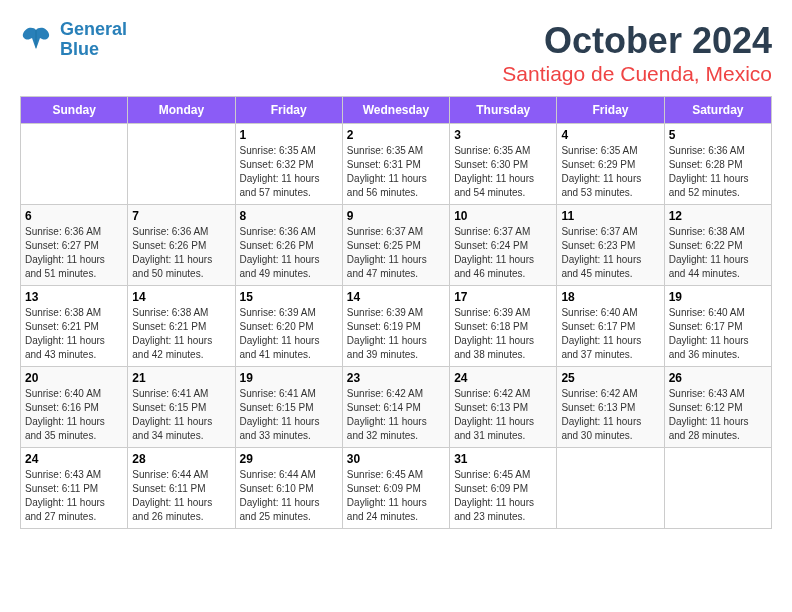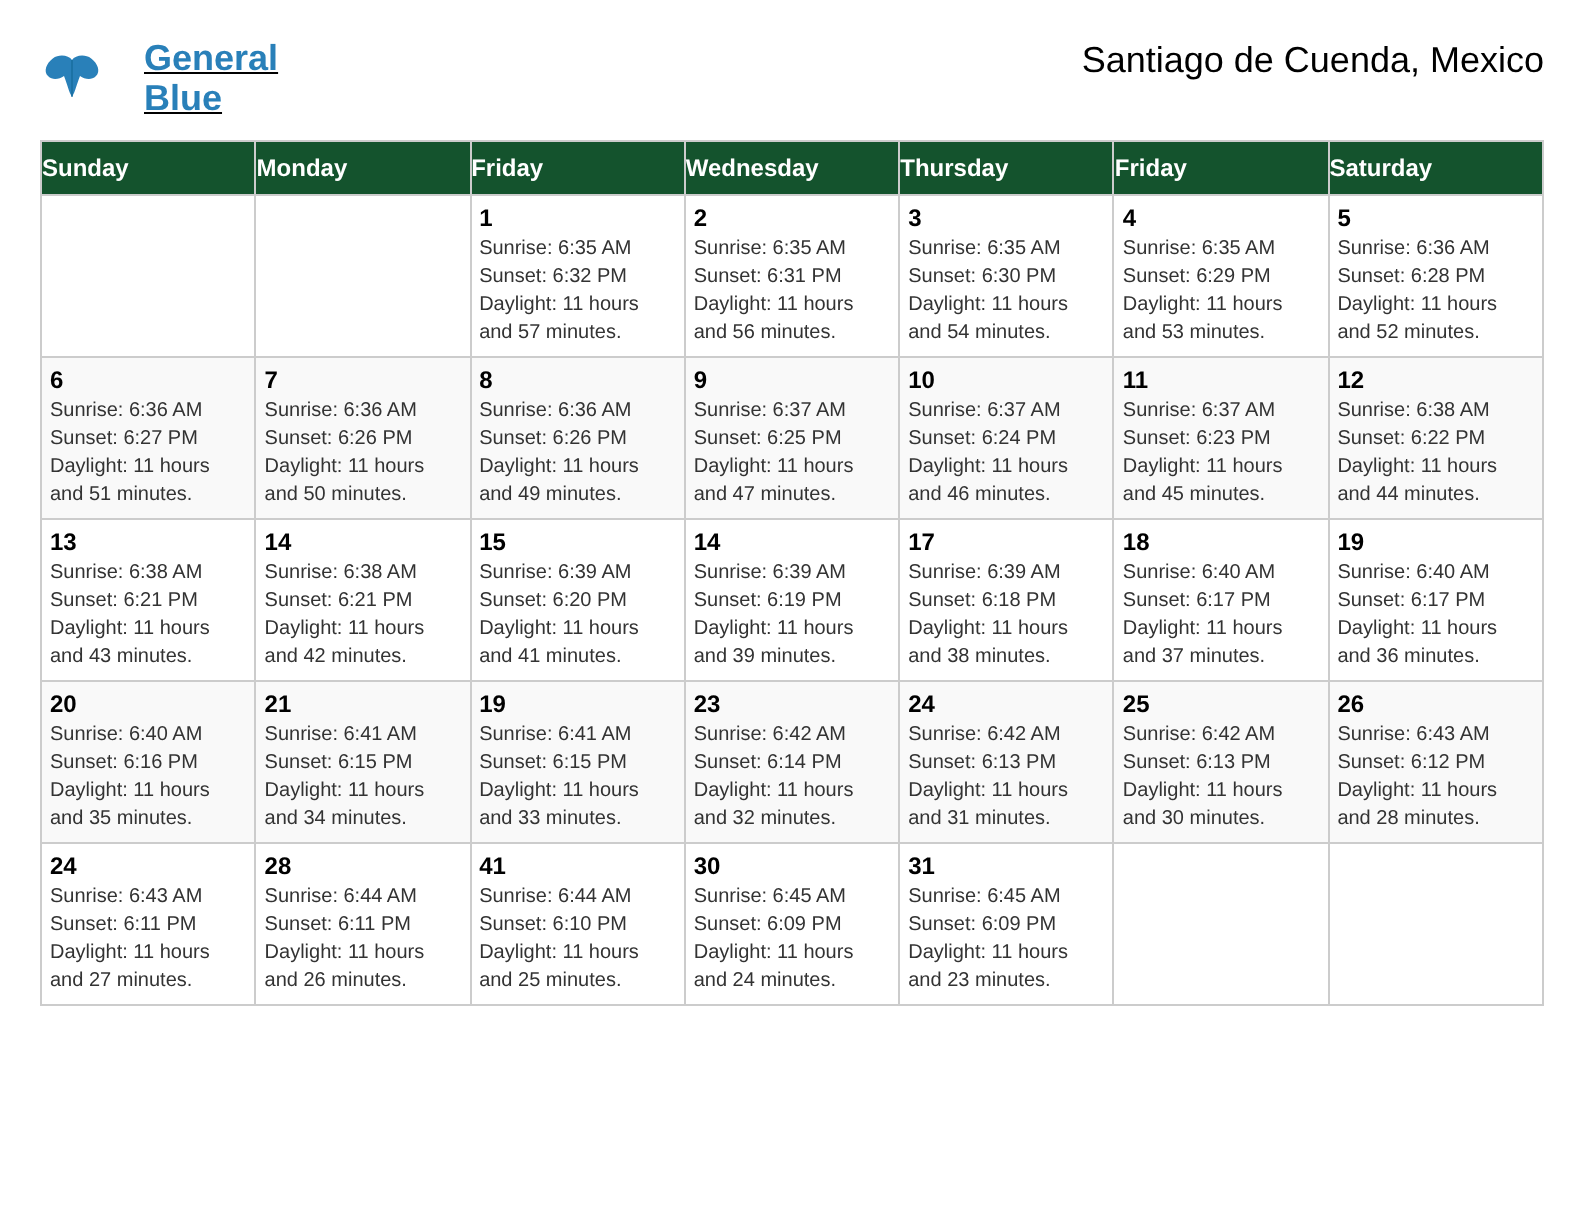--- a/index.html
+++ b/index.html
@@ -12,22 +12,21 @@
     }
     .header {
       display: flex;
       justify-content: space-between;
       align-items: flex-start;
       margin-bottom: 10px;
     }
     .logo {
       display: flex;
       align-items: center;
-      gap: 20px;
-      text-decoration: underline;
+      gap: 8px;
     }
     .logo-text {
       font-size: 18px;
       font-weight: bold;
       color: #2c3e50;
       line-height: 1.1;
     }
     .logo-text span {
       color: #2980b9;
     }
@@ -37,33 +36,33 @@
     }
     .title-block {
       text-align: right;
     }
     .month-title {
       font-size: 36px;
       font-weight: bold;
       color: #2c3e50;
     }
     .location {
-      font-size: 18px;
-      color: #000000;
+      font-size: 21px;
+      color: #ef4444;
     }
     .calendar {
       width: 100%;
       border-collapse: collapse;
       font-size: 11px;
     }
     .calendar th {
-      background: #14532d;
+      background: #8b5cf6;
       color: #fff;
-      padding: 6px 0;
-      text-align: left;
+      padding: 6px 16px;
+      text-align: center;
       font-size: 12px;
       border: 1px solid #ccc;
     }
     .calendar td {
       border: 1px solid #ccc;
       vertical-align: top;
       padding: 4px;
       width: calc(100% / 7);
       min-height: 80px;
       background: #fff;
@@ -94,20 +93,21 @@
     <svg class="logo-bird" viewBox="0 0 40 35" xmlns="http://www.w3.org/2000/svg">
       <path d="M20,5 C22,2 28,1 32,4 C36,7 38,12 35,15 C32,18 28,17 25,15 C23,20 22,25 20,28 C18,25 17,20 15,15 C12,17 8,18 5,15 C2,12 4,7 8,4 C12,1 18,2 20,5 Z" fill="#2980b9"></path>
       <path d="M20,5 L20,28" stroke="#1a6fa0" stroke-width="1" fill="none"></path>
     </svg>
     <div class="logo-text">
       <div><span>General</span></div>
       <div style="color:#2980b9;">Blue</div>
     </div>
   </div>
   <div class="title-block">
+    <div class="month-title">October 2024</div>
     <div class="location">Santiago de Cuenda, Mexico</div>
   </div>
 </div>
 
 <table class="calendar">
   <thead>
     <tr>
     <th>Sunday</th>
         <th>Monday</th>
         <th>Friday</th>
@@ -291,21 +291,21 @@
 Sunset: 6:11 PM
 Daylight: 11 hours and 27 minutes.</div>
         </td>
         <td>
           <span class="day-num">28</span>
           <div class="day-info" style="white-space: pre-line;">Sunrise: 6:44 AM
 Sunset: 6:11 PM
 Daylight: 11 hours and 26 minutes.</div>
         </td>
         <td>
-          <span class="day-num">41</span>
+          <span class="day-num">29</span>
           <div class="day-info" style="white-space: pre-line;">Sunrise: 6:44 AM
 Sunset: 6:10 PM
 Daylight: 11 hours and 25 minutes.</div>
         </td>
         <td>
           <span class="day-num">30</span>
           <div class="day-info" style="white-space: pre-line;">Sunrise: 6:45 AM
 Sunset: 6:09 PM
 Daylight: 11 hours and 24 minutes.</div>
         </td>

